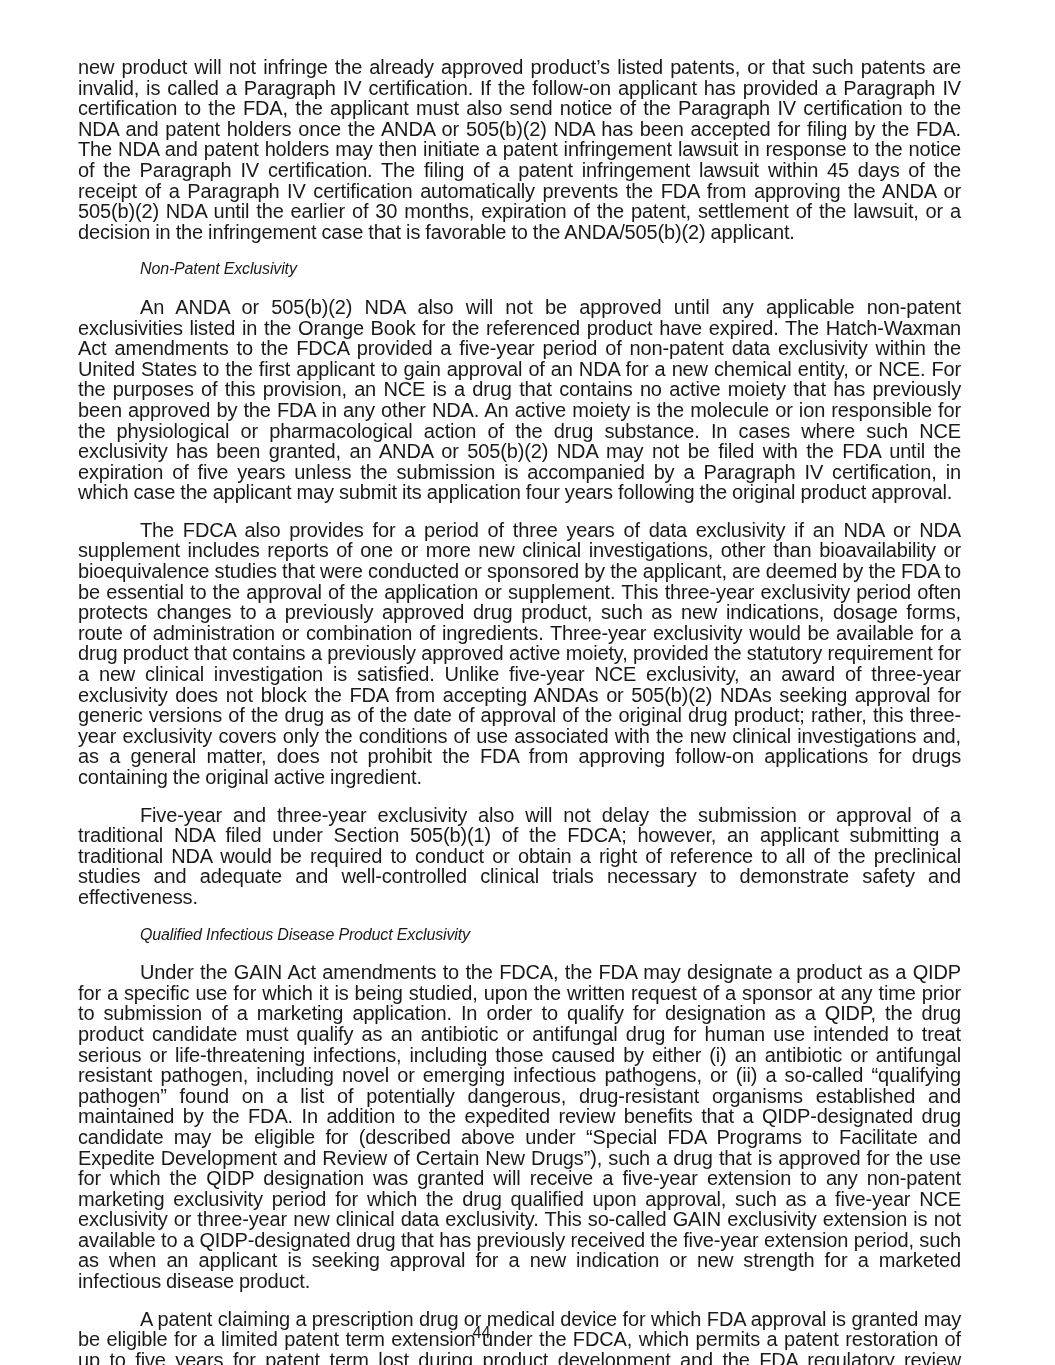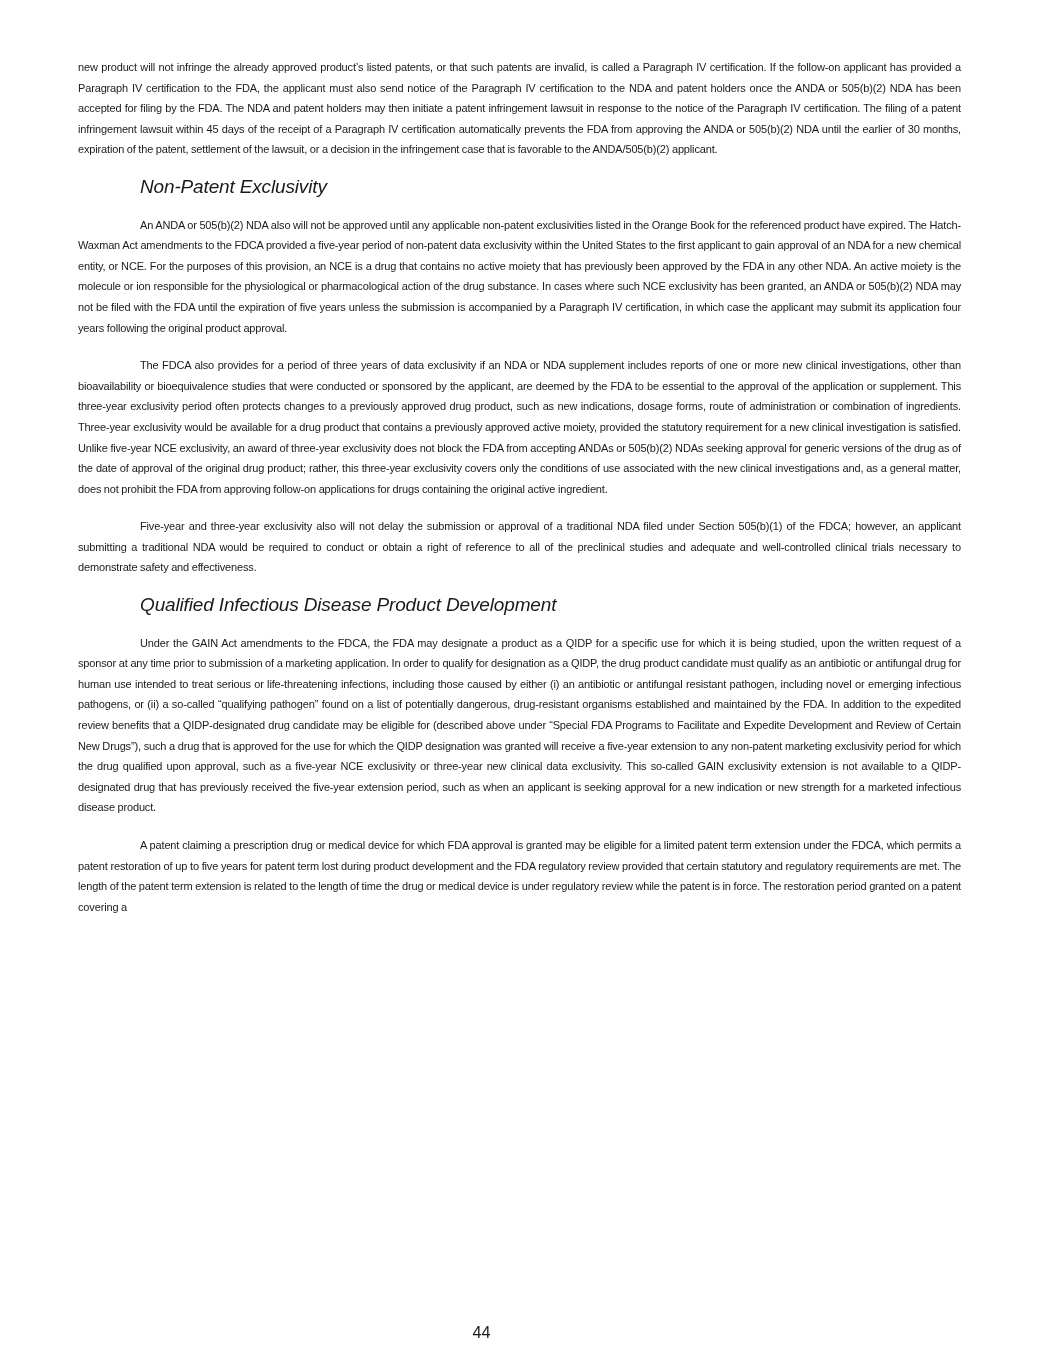--- a/index.html
+++ b/index.html
@@ -15,32 +15,32 @@
     color: #1a1a1a;
     font-family: "Liberation Sans", sans-serif;
   }
   .page {
     position: absolute;
     left: 78px;
     top: 57px;
     width: 899px;
   }
   .para {
-    font-size: 11px;
+    font-size: 20px;
     line-height: 20.6px;
     text-align: justify;
     margin: 0 16px 17px 0;
     letter-spacing: -0.15px;
     word-spacing: -0.3px;
   }
   .para.indent {
     text-indent: 62px;
   }
   .heading {
-    font-size: 19px;
+    font-size: 16px;
     line-height: 20.6px;
     margin: 0 0 17px 62px;
     font-style: italic;
     letter-spacing: -0.15px;
   }
   .heading.bold {
     font-weight: bold;
   }
   .page-number {
     position: absolute;
@@ -54,18 +54,18 @@
 </style>
 </head>
 <body>
 
 <div class="page">
   <p class="para">new product will not infringe the already approved product’s listed patents, or that such patents are invalid, is called a Paragraph IV certification. If the follow-on applicant has provided a Paragraph IV certification to the FDA, the applicant must also send notice of the Paragraph IV certification to the NDA and patent holders once the ANDA or 505(b)(2) NDA has been accepted for filing by the FDA. The NDA and patent holders may then initiate a patent infringement lawsuit in response to the notice of the Paragraph IV certification. The filing of a patent infringement lawsuit within 45 days of the receipt of a Paragraph IV certification automatically prevents the FDA from approving the ANDA or 505(b)(2) NDA until the earlier of 30 months, expiration of the patent, settlement of the lawsuit, or a decision in the infringement case that is favorable to the ANDA/505(b)(2) applicant.</p>
   <p class="heading">Non-Patent Exclusivity</p>
   <p class="para indent">An ANDA or 505(b)(2) NDA also will not be approved until any applicable non-patent exclusivities listed in the Orange Book for the referenced product have expired. The Hatch-Waxman Act amendments to the FDCA provided a five-year period of non-patent data exclusivity within the United States to the first applicant to gain approval of an NDA for a new chemical entity, or NCE. For the purposes of this provision, an NCE is a drug that contains no active moiety that has previously been approved by the FDA in any other NDA. An active moiety is the molecule or ion responsible for the physiological or pharmacological action of the drug substance. In cases where such NCE exclusivity has been granted, an ANDA or 505(b)(2) NDA may not be filed with the FDA until the expiration of five years unless the submission is accompanied by a Paragraph IV certification, in which case the applicant may submit its application four years following the original product approval.</p>
   <p class="para indent">The FDCA also provides for a period of three years of data exclusivity if an NDA or NDA supplement includes reports of one or more new clinical investigations, other than bioavailability or bioequivalence studies that were conducted or sponsored by the applicant, are deemed by the FDA to be essential to the approval of the application or supplement. This three-year exclusivity period often protects changes to a previously approved drug product, such as new indications, dosage forms, route of administration or combination of ingredients. Three-year exclusivity would be available for a drug product that contains a previously approved active moiety, provided the statutory requirement for a new clinical investigation is satisfied. Unlike five-year NCE exclusivity, an award of three-year exclusivity does not block the FDA from accepting ANDAs or 505(b)(2) NDAs seeking approval for generic versions of the drug as of the date of approval of the original drug product; rather, this three-year exclusivity covers only the conditions of use associated with the new clinical investigations and, as a general matter, does not prohibit the FDA from approving follow-on applications for drugs containing the original active ingredient.</p>
   <p class="para indent">Five-year and three-year exclusivity also will not delay the submission or approval of a traditional NDA filed under Section 505(b)(1) of the FDCA; however, an applicant submitting a traditional NDA would be required to conduct or obtain a right of reference to all of the preclinical studies and adequate and well-controlled clinical trials necessary to demonstrate safety and effectiveness.</p>
-  <p class="heading">Qualified Infectious Disease Product Development</p>
+  <p class="heading">Qualified Infectious Disease Product Exclusivity</p>
   <p class="para indent">Under the GAIN Act amendments to the FDCA, the FDA may designate a product as a QIDP for a specific use for which it is being studied, upon the written request of a sponsor at any time prior to submission of a marketing application. In order to qualify for designation as a QIDP, the drug product candidate must qualify as an antibiotic or antifungal drug for human use intended to treat serious or life-threatening infections, including those caused by either (i) an antibiotic or antifungal resistant pathogen, including novel or emerging infectious pathogens, or (ii) a so-called “qualifying pathogen” found on a list of potentially dangerous, drug-resistant organisms established and maintained by the FDA. In addition to the expedited review benefits that a QIDP-designated drug candidate may be eligible for (described above under “Special FDA Programs to Facilitate and Expedite Development and Review of Certain New Drugs”), such a drug that is approved for the use for which the QIDP designation was granted will receive a five-year extension to any non-patent marketing exclusivity period for which the drug qualified upon approval, such as a five-year NCE exclusivity or three-year new clinical data exclusivity. This so-called GAIN exclusivity extension is not available to a QIDP-designated drug that has previously received the five-year extension period, such as when an applicant is seeking approval for a new indication or new strength for a marketed infectious disease product.</p>
   <p class="para indent">A patent claiming a prescription drug or medical device for which FDA approval is granted may be eligible for a limited patent term extension under the FDCA, which permits a patent restoration of up to five years for patent term lost during product development and the FDA regulatory review provided that certain statutory and regulatory requirements are met. The length of the patent term extension is related to the length of time the drug or medical device is under regulatory review while the patent is in force. The restoration period granted on a patent covering a</p>
 </div>
 
 <div class="page-number">44</div>
 
 </body></html>

